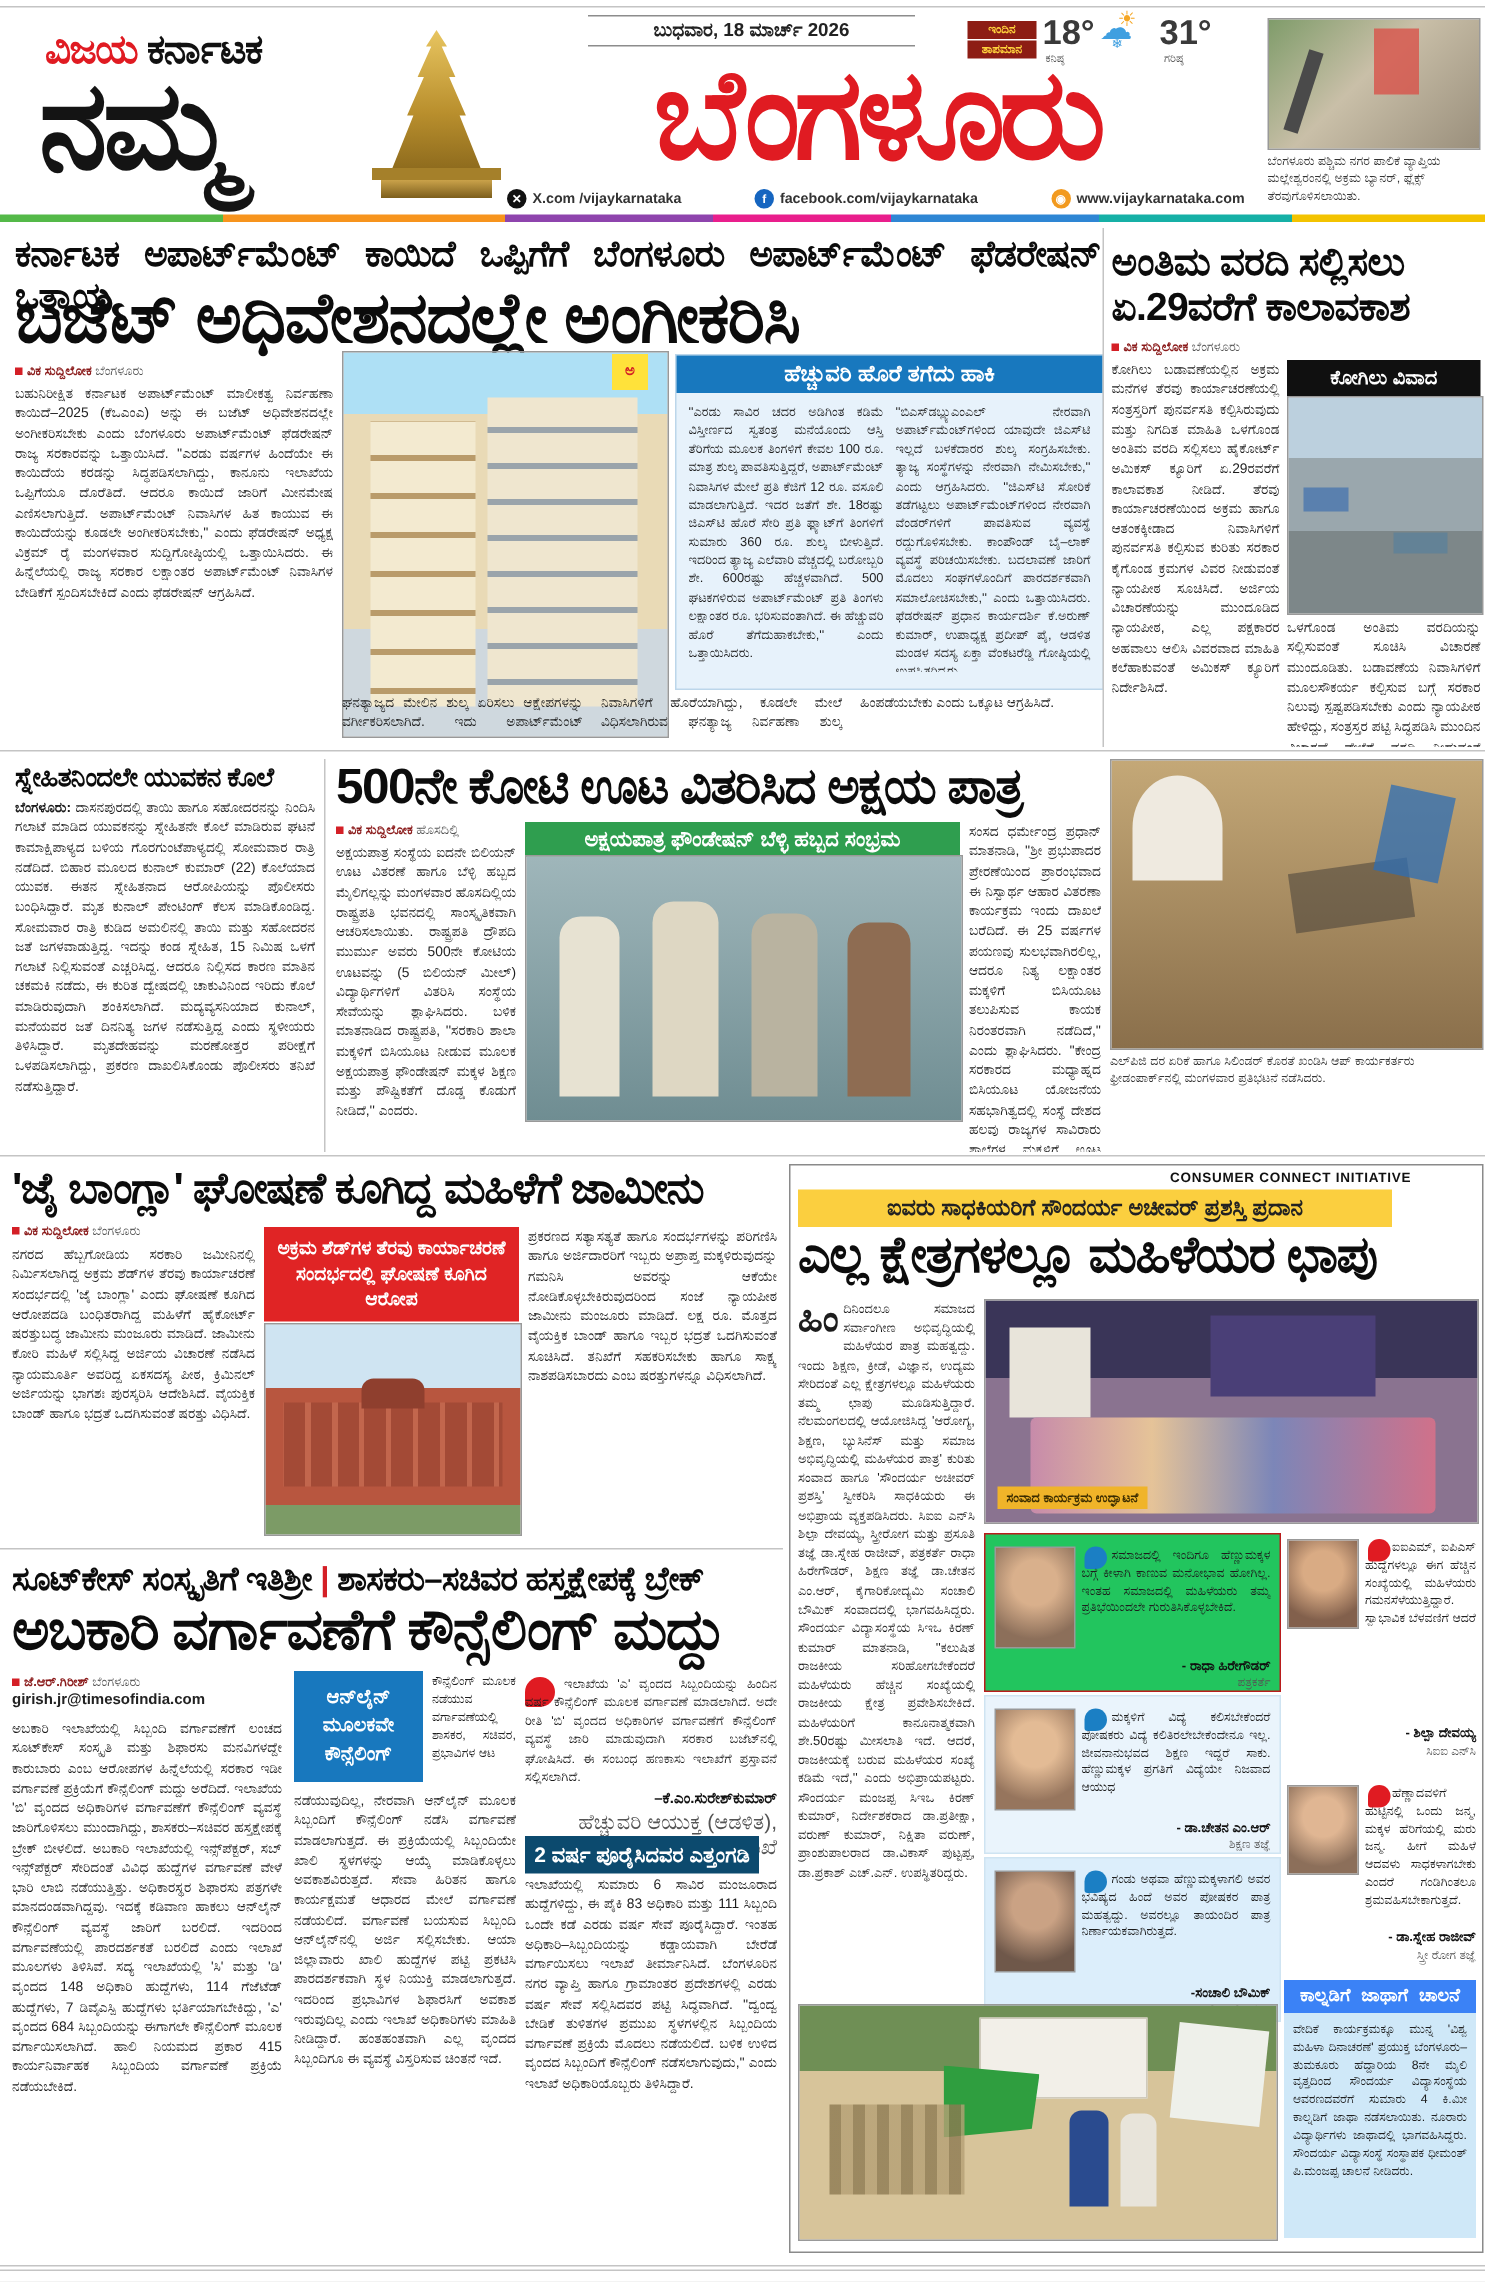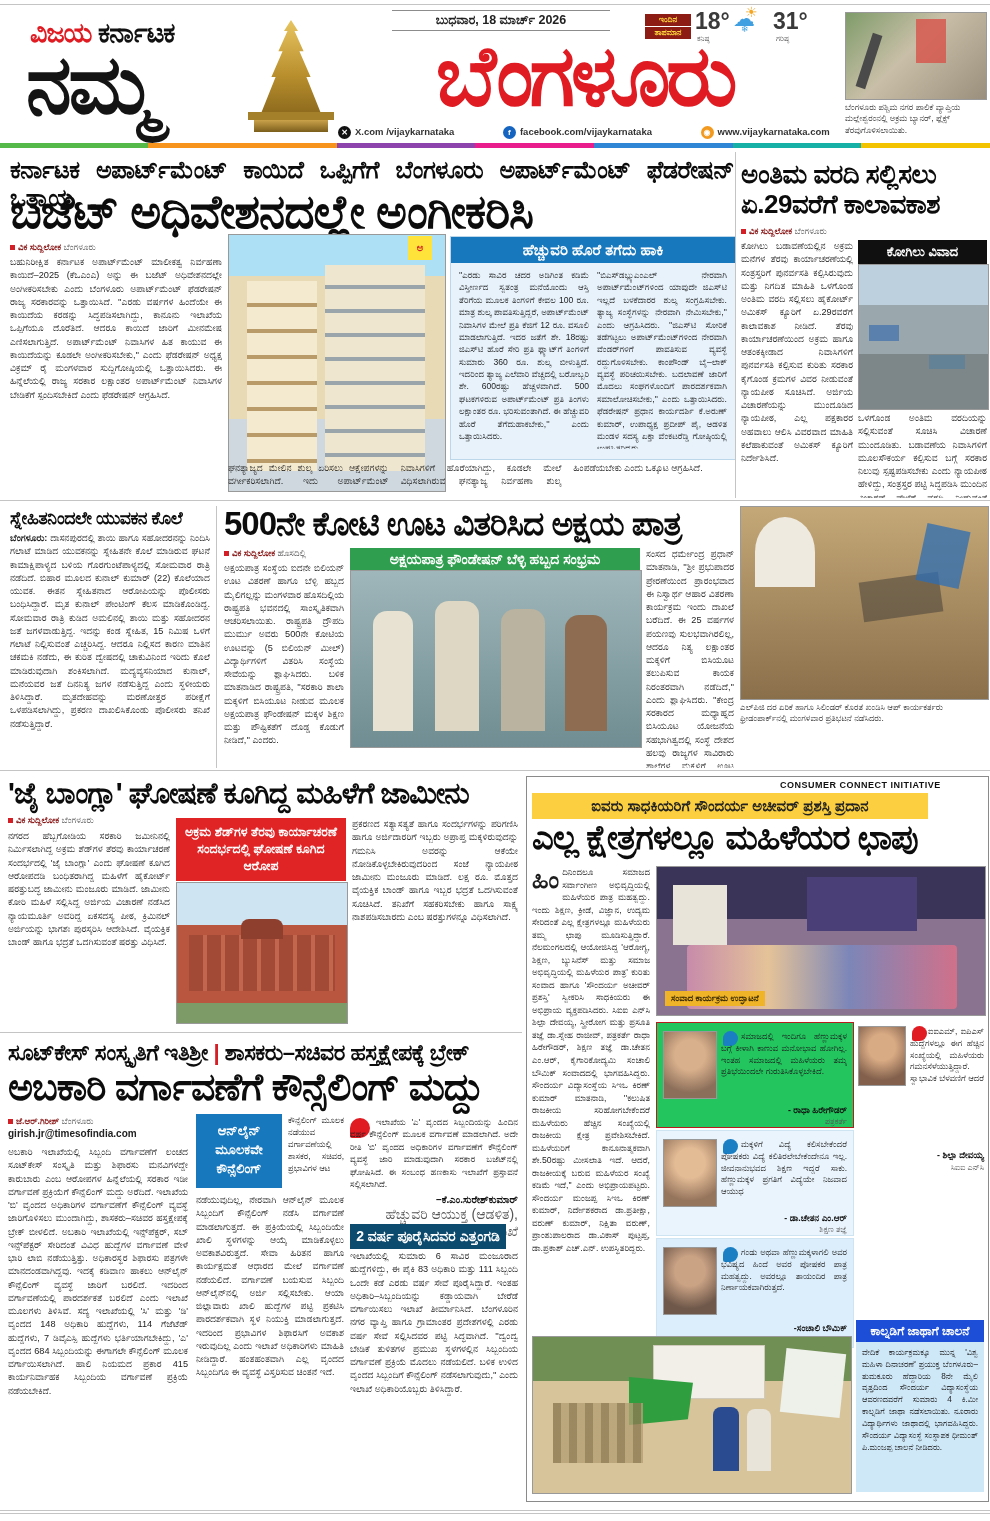--- a/index.html
+++ b/index.html
@@ -178,22 +178,29 @@
   </div>
 
   <div class="abs" style="left:858px;top:1022px;width:126px;height:158px;">
     <div class="abs pframe" style="left:0;top:4px;width:46px;height:58px;background:radial-gradient(circle at 50% 35%,#d9ab84 30%,#82604c 75%);"></div>
     <div class="abs rdot" style="left:54px;top:4px;"></div>
     <div class="abs qtxt" style="left:52px;top:4px;width:74px;height:60px;text-indent:18px;overflow:hidden;">ಐಐಎಮ್, ಐಪಿಎಸ್ ಹುದ್ದೆಗಳಲ್ಲೂ ಈಗ ಹೆಚ್ಚಿನ ಸಂಖ್ಯೆಯಲ್ಲಿ ಮಹಿಳೆಯರು ಗಮನಸೆಳೆಯುತ್ತಿದ್ದಾರೆ. ಸ್ವಾಭಾವಿಕ ಬೆಳವಣಿಗೆ ಆದರೆ ಮಾತ್ರ ಹೆಣ್ಣುಮಕ್ಕಳು ಒಳ್ಳೆಯ ಬದಲಾವಣೆ ನಿರೀಕ್ಷಿಸಬಹುದು.</div>
     <div class="abs qtxt" style="left:0;top:66px;width:126px;height:62px;overflow:hidden;color:#333;">&nbsp;</div>
     <div class="abs qname" style="left:0;top:128px;width:126px;">- ಶಿಲ್ಪಾ ದೇವಯ್ಯ</div>
     <div class="abs qrole" style="left:0;top:141px;width:126px;">ಸಿಐಐ ಎನ್‌ಸಿ</div>
   </div>
-
-  <div class="abs boxhead" style="left:856px;top:1320px;width:128px;background:#1d4ed8;font-size:12px;padding:4px 0;">ಕಾಲ್ನಡಿಗೆ ಜಾಥಾಗೆ ಚಾಲನೆ</div>
+  <div class="abs" style="left:858px;top:1186px;width:126px;height:128px;">
+    <div class="abs pframe" style="left:0;top:4px;width:46px;height:58px;background:radial-gradient(circle at 50% 35%,#e0b693 30%,#8c6f5a 75%);"></div>
+    <div class="abs rdot" style="left:54px;top:4px;"></div>
+    <div class="abs qtxt" style="left:52px;top:4px;width:74px;height:90px;text-indent:18px;overflow:hidden;">ಹೆಣ್ಣಾದವಳಿಗೆ ಹುಟ್ಟಿನಲ್ಲಿ ಒಂದು ಜನ್ಮ, ಮಕ್ಕಳ ಹೆರಿಗೆಯಲ್ಲಿ ಮರು ಜನ್ಮ. ಹೀಗೆ ಮಹಿಳೆ ಆದವಳು ಸಾಧಕಳಾಗಬೇಕು ಎಂದರೆ ಗಂಡಿಗಿಂತಲೂ ಶ್ರಮವಹಿಸಬೇಕಾಗುತ್ತದೆ.</div>
+    <div class="abs qname" style="left:0;top:100px;width:126px;">- ಡಾ.ಸ್ನೇಹ ರಾಜೀವ್</div>
+    <div class="abs qrole" style="left:0;top:113px;width:126px;">ಸ್ತ್ರೀ ರೋಗ ತಜ್ಞೆ</div>
+  </div>
+
+  <div class="abs boxhead" style="left:856px;top:1320px;width:128px;background:#3b82f6;font-size:12px;padding:4px 0;font-family:Liberation Mono, monospace;">ಕಾಲ್ನಡಿಗೆ ಜಾಥಾಗೆ ಚಾಲನೆ</div>
   <div class="abs" style="left:856px;top:1342px;width:128px;height:150px;background:#cfe8f8;">
     <div class="j" style="font-size:8.2px;padding:5px 6px;height:140px;">ವೇದಿಕೆ ಕಾರ್ಯಕ್ರಮಕ್ಕೂ ಮುನ್ನ 'ವಿಶ್ವ ಮಹಿಳಾ ದಿನಾಚರಣೆ' ಪ್ರಯುಕ್ತ ಬೆಂಗಳೂರು–ತುಮಕೂರು ಹೆದ್ದಾರಿಯ 8ನೇ ಮೈಲಿ ವೃತ್ತದಿಂದ ಸೌಂದರ್ಯ ವಿದ್ಯಾಸಂಸ್ಥೆಯ ಆವರಣದವರೆಗೆ ಸುಮಾರು 4 ಕಿ.ಮೀ ಕಾಲ್ನಡಿಗೆ ಜಾಥಾ ನಡೆಸಲಾಯಿತು. ನೂರಾರು ವಿದ್ಯಾರ್ಥಿಗಳು ಜಾಥಾದಲ್ಲಿ ಭಾಗವಹಿಸಿದ್ದರು. ಸೌಂದರ್ಯ ವಿದ್ಯಾಸಂಸ್ಥೆ ಸಂಸ್ಥಾಪಕ ಧೀಮಂತ್ ಪಿ.ಮಂಜಪ್ಪ ಚಾಲನೆ ನೀಡಿದರು.</div>
   </div>
 
   <div class="abs pframe" style="left:532px;top:1336px;width:318px;height:156px;background:linear-gradient(180deg,#6f8f55 0 28%,#d7c49a 28% 100%);">
     <div class="abs" style="left:120px;top:8px;width:110px;height:52px;background:#f2efe8;border:1px solid #cfcabc;"></div>
     <div class="abs" style="left:250px;top:14px;width:60px;height:64px;background:#eef0ea;transform:rotate(6deg);"></div>
     <div class="abs" style="left:96px;top:40px;width:64px;height:48px;background:#2f9e3f;clip-path:polygon(0 0,100% 12%,92% 88%,0 100%);"></div>
     <div class="abs" style="left:20px;top:66px;width:90px;height:60px;background:repeating-linear-gradient(90deg,#8d7a52 0 8px,#b5a075 8px 16px);opacity:.8;"></div>
     <div class="abs" style="left:180px;top:70px;width:26px;height:64px;background:#2a4b8f;border-radius:8px 8px 0 0;"></div>

